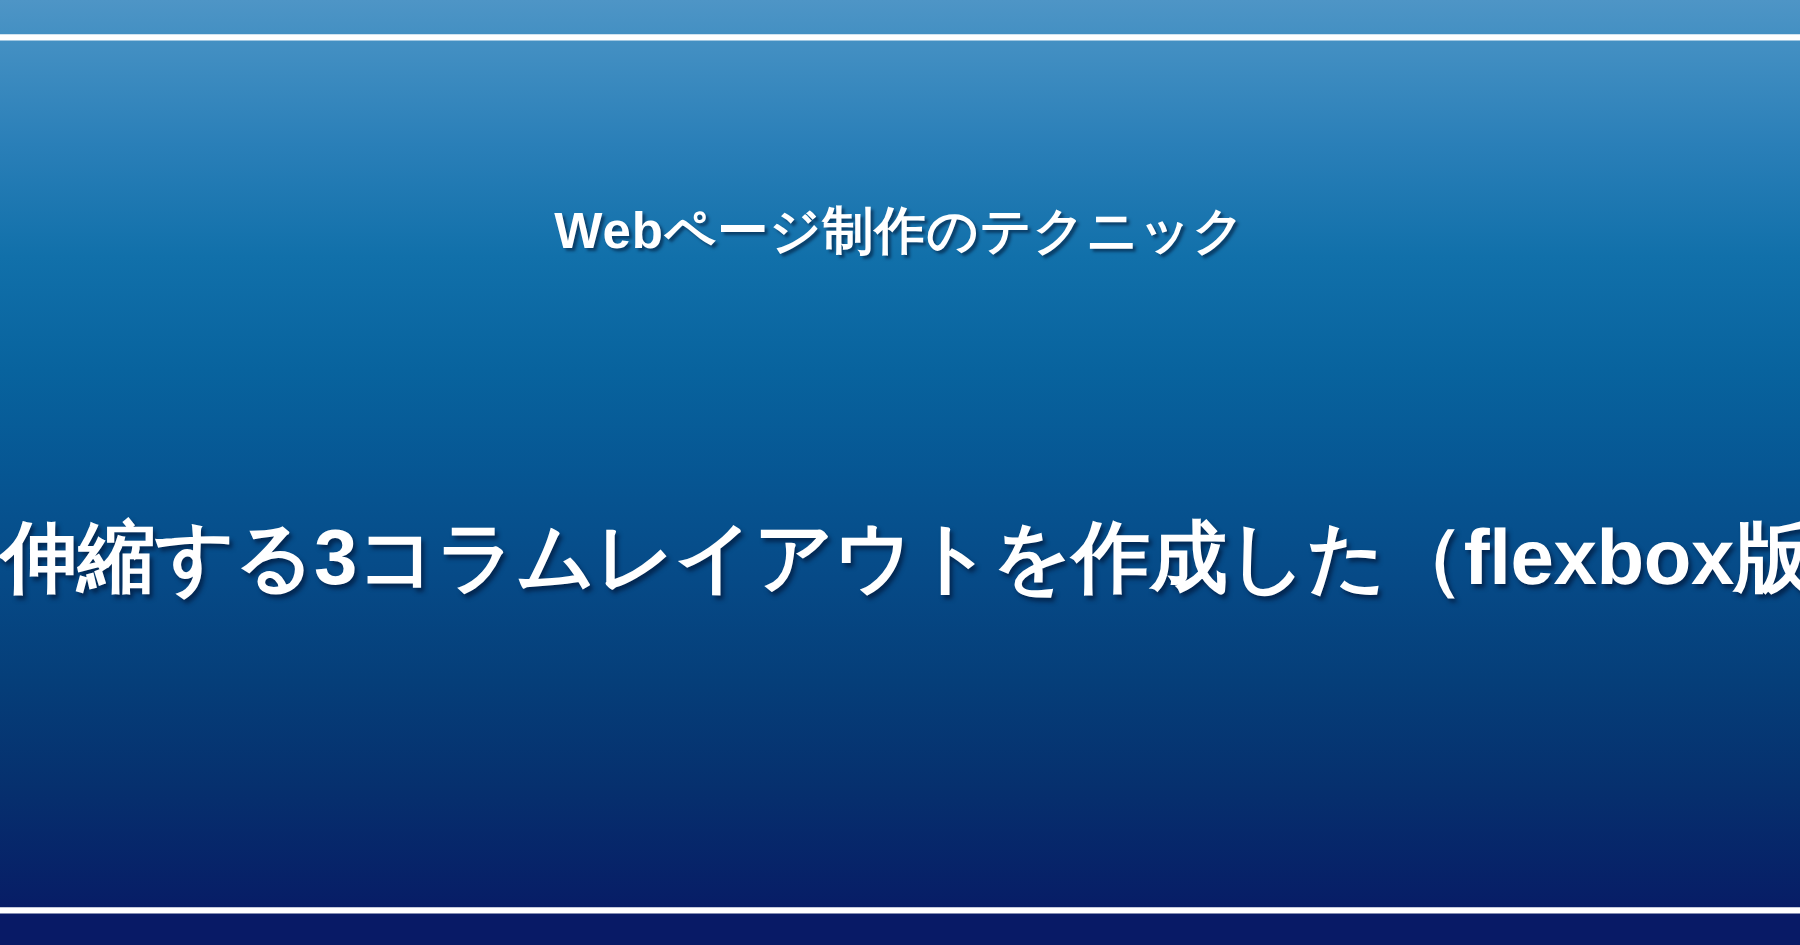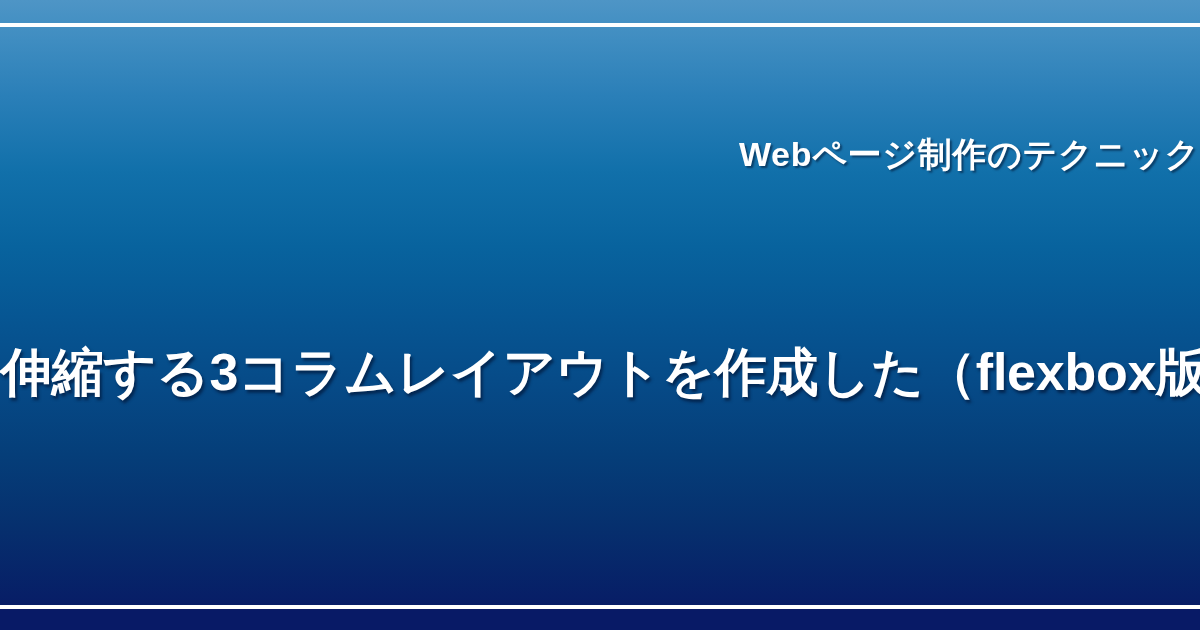--- a/index.html
+++ b/index.html
@@ -71,21 +71,21 @@
     flex-direction: column;
     align-items: center;
     justify-content: flex-start;
   }
 
   .subtitle {
     position: absolute;
     top: 132px;
     left: 0;
     width: 1200px;
-    text-align: right;
+    text-align: center;
     color: #ffffff;
     font-size: 34px;
     line-height: 44px;
     font-weight: 700;
     letter-spacing: 0.02em;
     white-space: nowrap;
     text-shadow: 2px 2px 2px rgba(0, 20, 50, 0.55);
   }
 
   .title {

